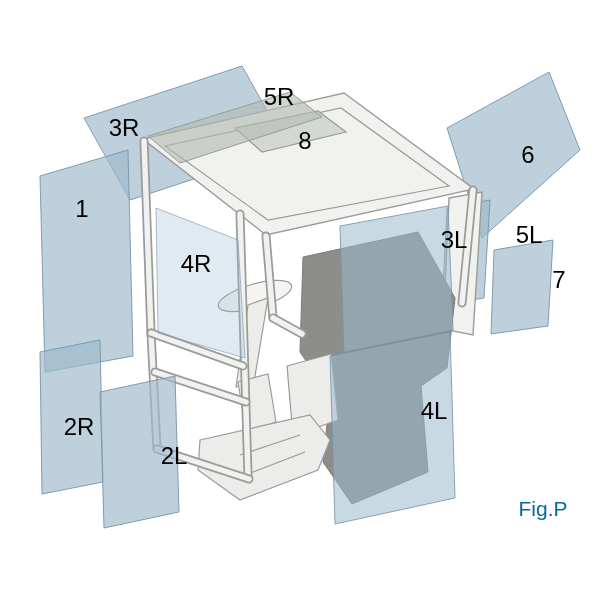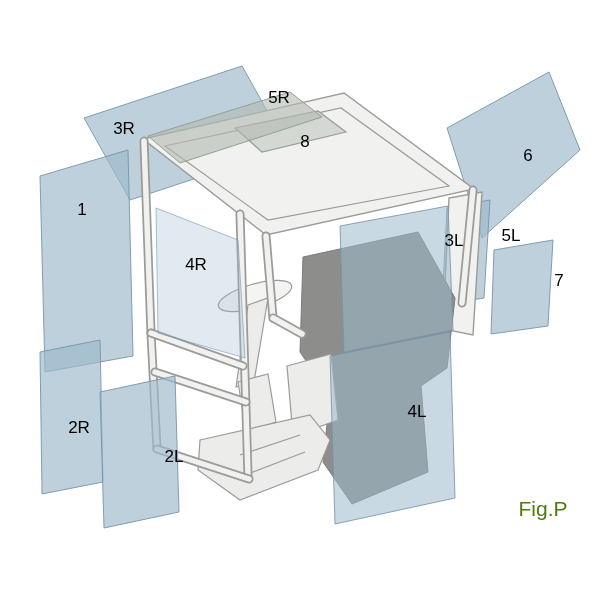--- a/index.html
+++ b/index.html
@@ -7,32 +7,32 @@
     position:relative;
     width:600px;height:600px;
     background:#ffffff;
     overflow:hidden;
     font-family:"Liberation Sans", sans-serif;
   }
   .stage svg{position:absolute;left:0;top:0;}
   .part-label{
     position:absolute;
     transform:translate(-50%,-50%);
-    font-size:17px;
+    font-size:24px;
     line-height:1;
     color:#000000;
     white-space:nowrap;
     user-select:none;
     padding-left:40px;
   }
   .fig-caption{
     position:absolute;
     transform:translate(-50%,-50%);
     font-size:21px;
-    color:#4d7c0f;
+    color:#0369a1;
     white-space:nowrap;
   }
   
   .glass{fill:#9db9cc;fill-opacity:.68;stroke:#7795aa;stroke-opacity:.9;stroke-width:1;}
   .glass-front{fill:#9db9cc;fill-opacity:.55;stroke:#7795aa;stroke-opacity:.85;stroke-width:1;}
   .glass-gray{fill:#b2bcb2;fill-opacity:.62;stroke:#93a093;stroke-width:1;}
   .tube-out{stroke:#9b9b99;stroke-width:9;fill:none;stroke-linecap:round;}
   .tube-in{stroke:#f1f1ef;stroke-width:5.5;fill:none;stroke-linecap:round;}
   .frame-fill{fill:#f1f1ef;stroke:#9b9b99;stroke-width:1.4;}
   .frame-line{fill:none;stroke:#9b9b99;stroke-width:1.2;}
@@ -102,21 +102,21 @@
     <polygon class="glass" points="40,352 100,340 103,482 42,494"></polygon>
     <polygon class="glass" points="100,392 175,376 179,512 104,528"></polygon>
   </svg>
 
   <div class="part-label" style="left:62px;top:209px">1</div>
   <div class="part-label" style="left:59px;top:427px">2R</div>
   <div class="part-label" style="left:154px;top:456px">2L</div>
   <div class="part-label" style="left:104px;top:128px">3R</div>
   <div class="part-label" style="left:434px;top:240px">3L</div>
   <div class="part-label" style="left:176px;top:264px">4R</div>
-  <div class="part-label" style="left:397px;top:411px">4L</div>
+  <div class="part-label" style="left:414px;top:411px">4L</div>
   <div class="part-label" style="left:259px;top:97px">5R</div>
-  <div class="part-label" style="left:491px;top:235px">5L</div>
+  <div class="part-label" style="left:509px;top:235px">5L</div>
   <div class="part-label" style="left:508px;top:155px">6</div>
   <div class="part-label" style="left:539px;top:280px">7</div>
   <div class="part-label" style="left:285px;top:141px">8</div>
 
   <div class="fig-caption" style="left:543px;top:509px">Fig.P</div>
 </div>
 
 </body></html>

